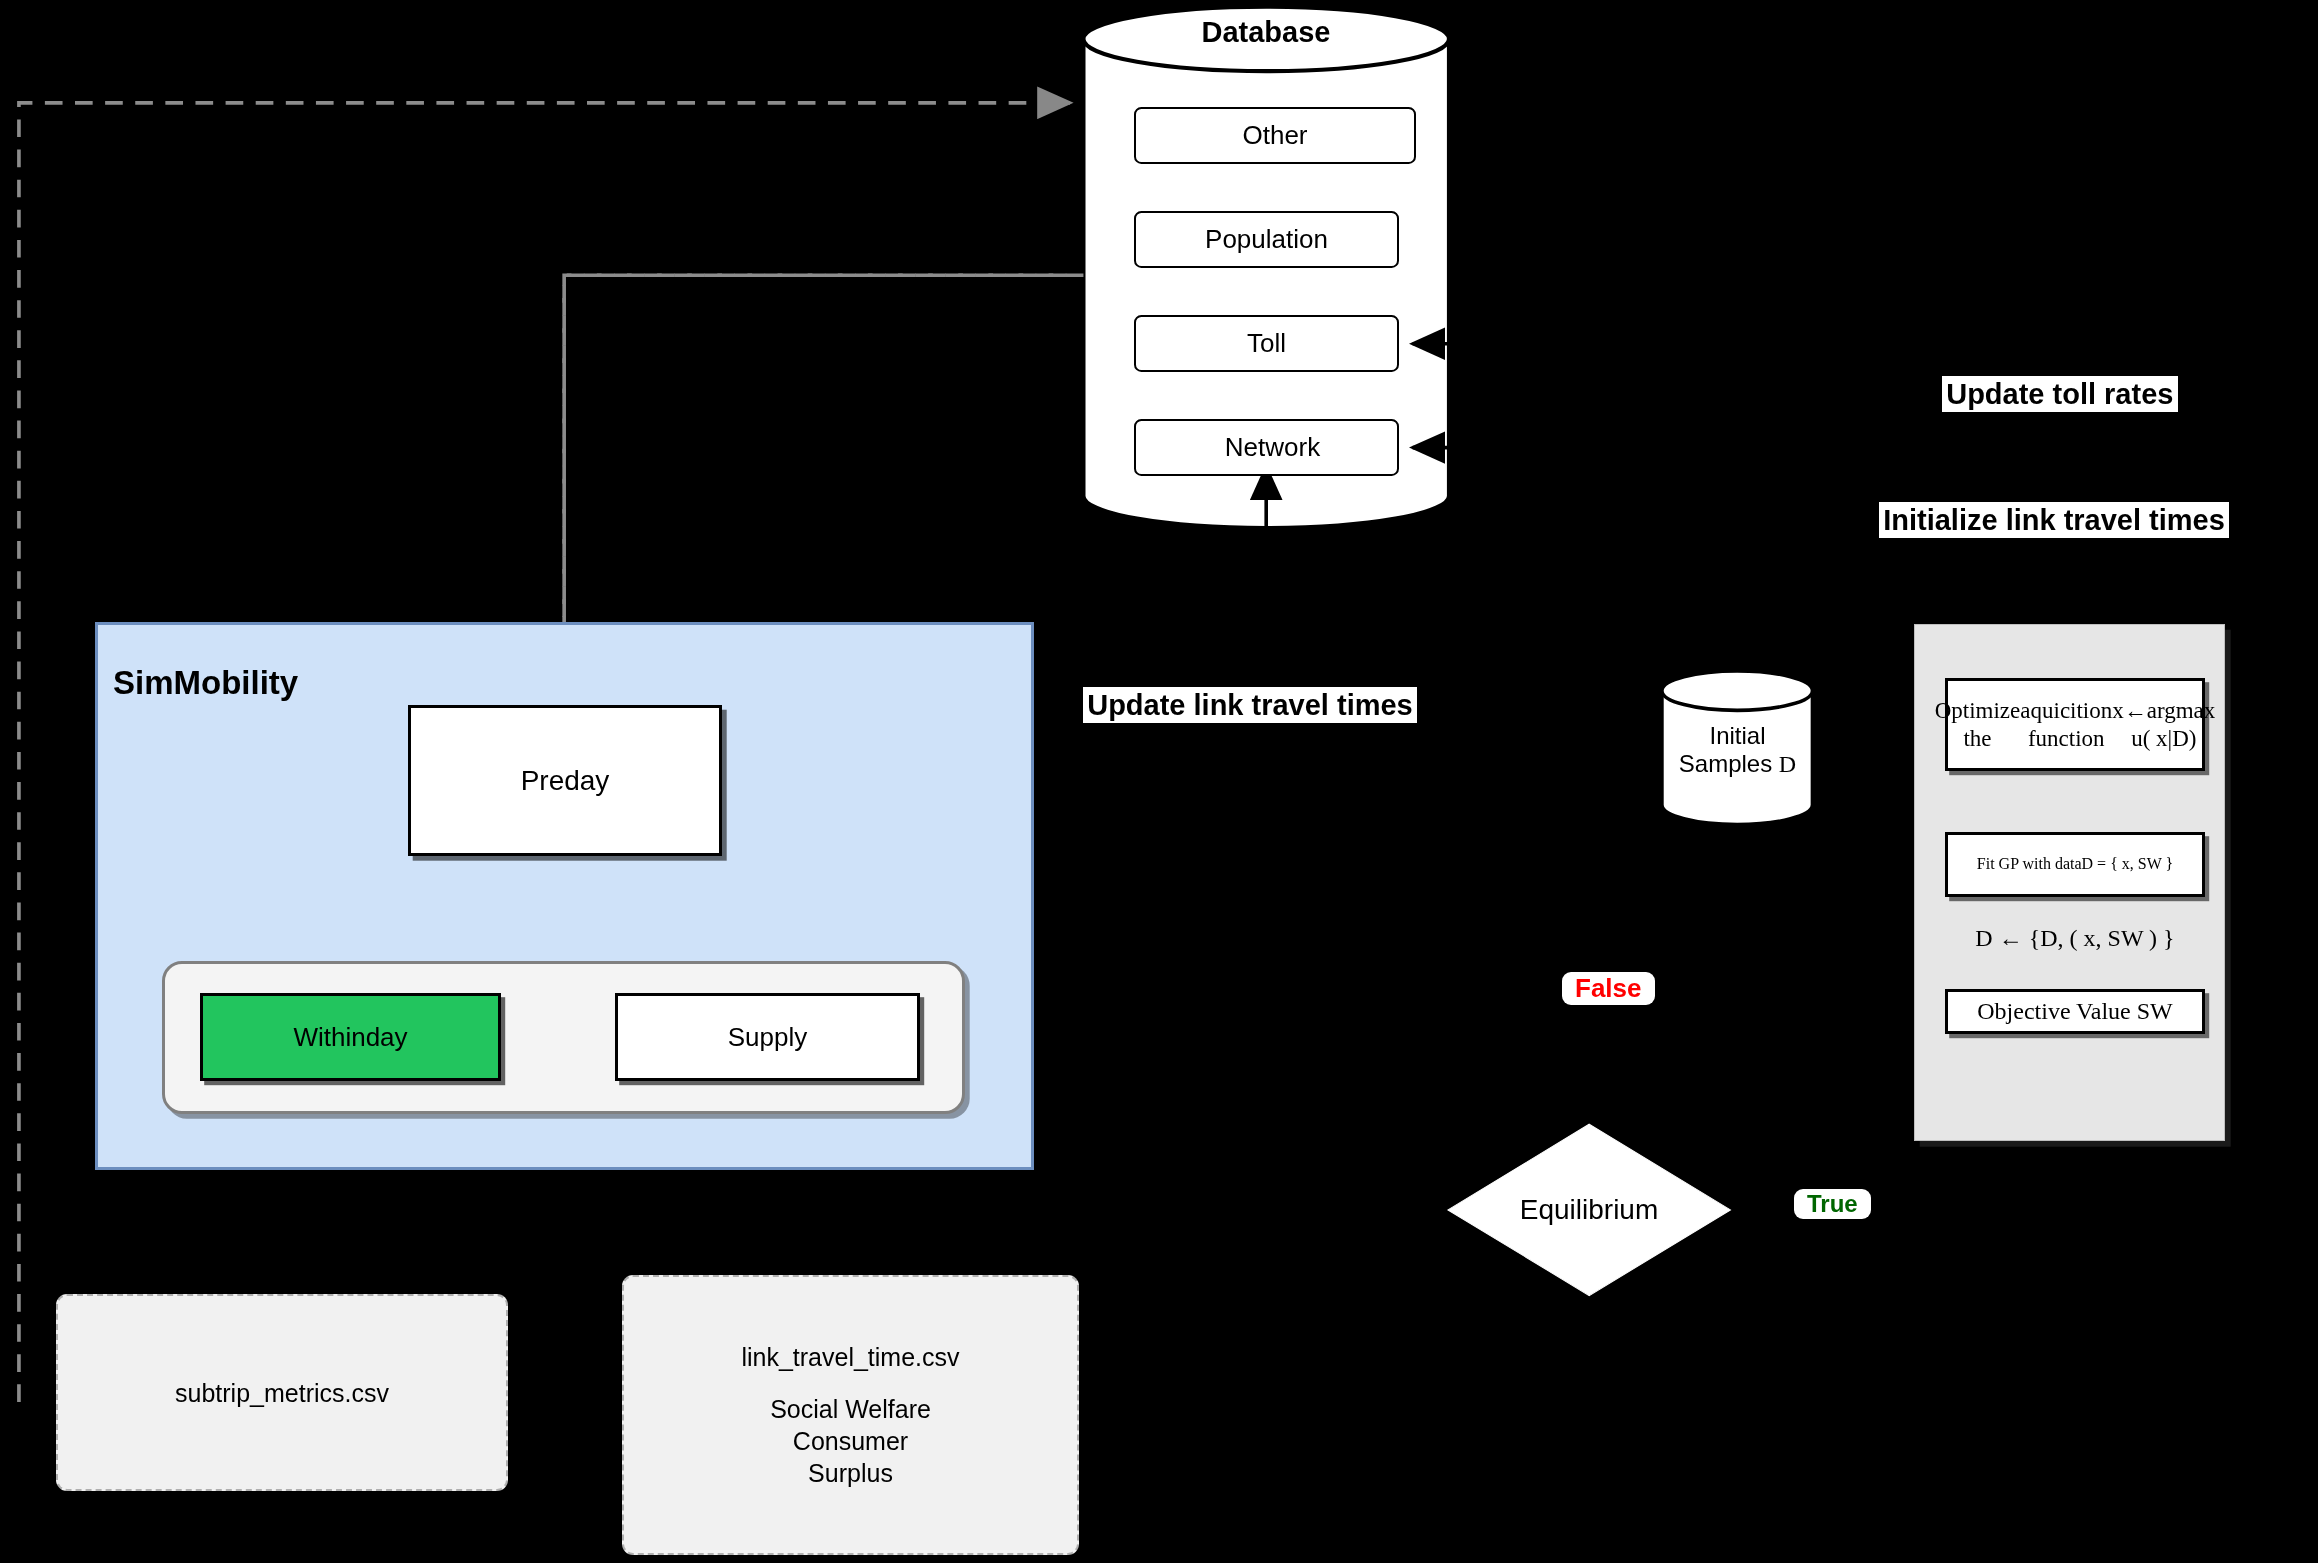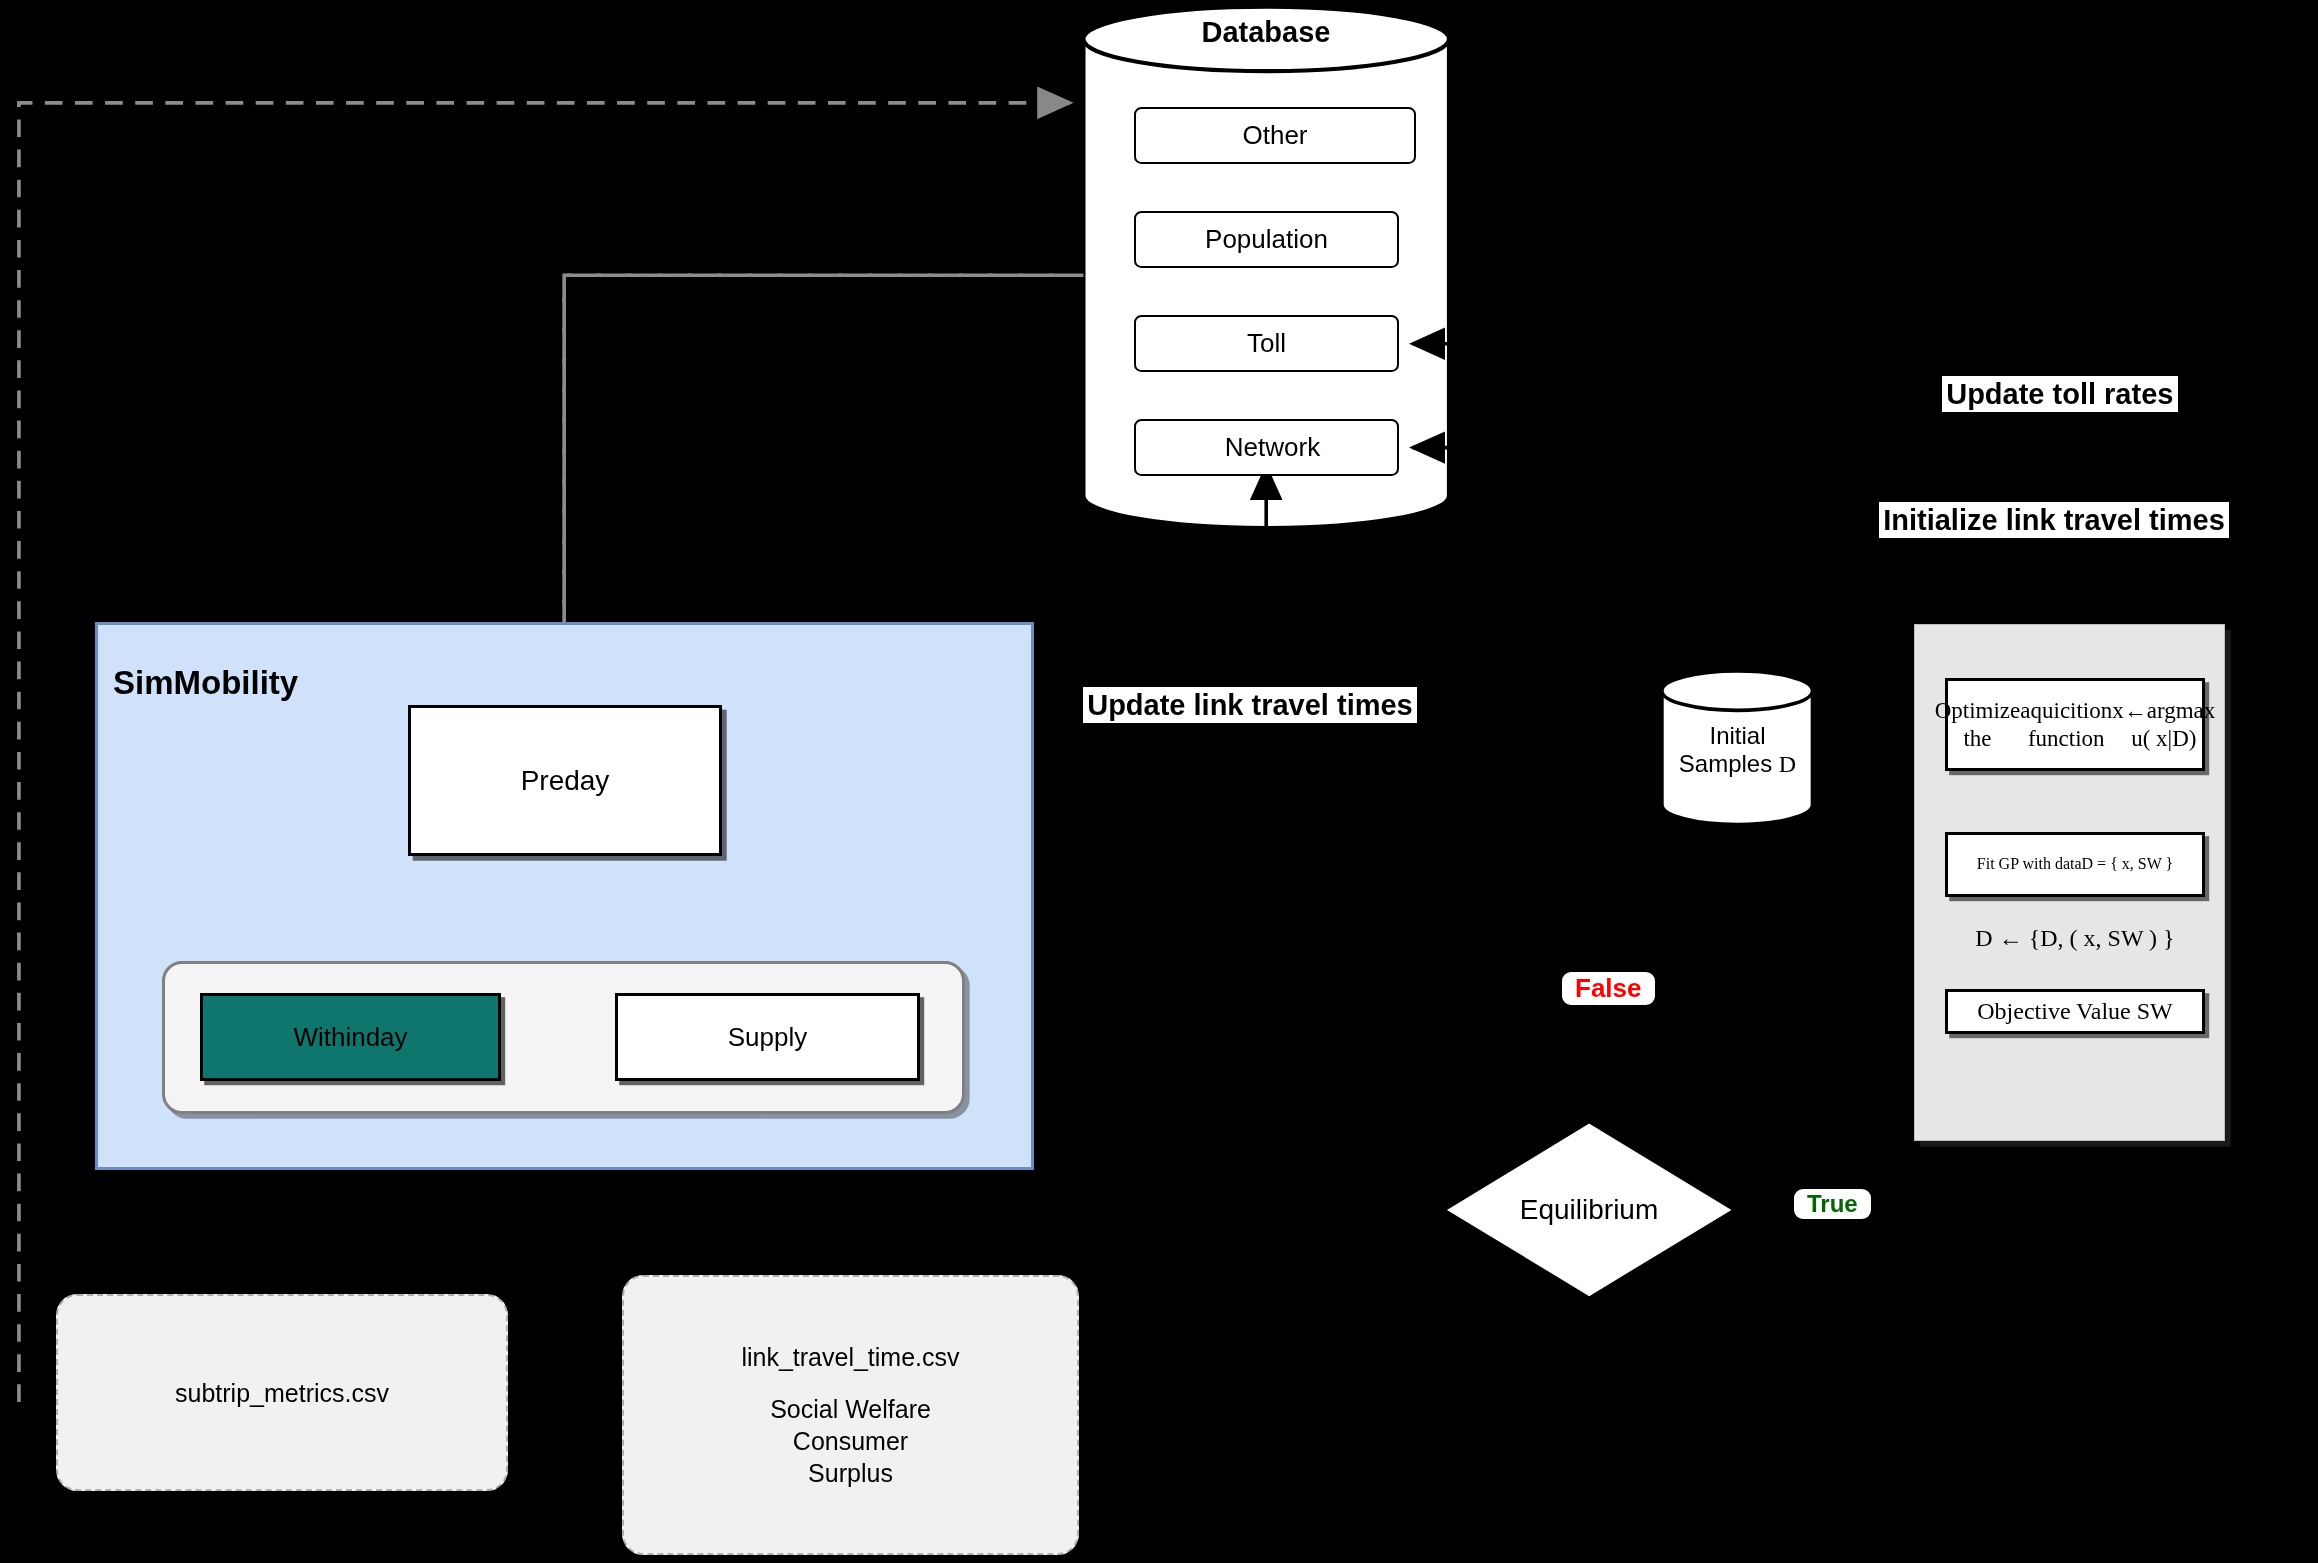--- a/index.html
+++ b/index.html
@@ -38,34 +38,34 @@
     box-shadow:4.7px 4.7px 0 rgba(0,0,0,0.55);
     font-size:28px;color:#000;
   }
   #inner-round{
     left:162px;top:961px;width:803px;height:153px;
     background:#f4f4f4;border:3.1px solid #808080;border-radius:20px;
     box-shadow:4.7px 4.7px 0 rgba(0,0,0,0.35);
   }
   #withinday-box{
     left:200px;top:993px;width:301px;height:88px;
-    background:#0f766e;border:3.1px solid #000;
+    background:#22c55e;border:3.1px solid #000;
     box-shadow:4.2px 4.2px 0 rgba(0,0,0,0.6);
     font-size:26px;color:#000;
   }
   #supply-box{
     left:615px;top:993px;width:305px;height:88px;
     background:#ffffff;border:3.1px solid #000;
     box-shadow:4.2px 4.2px 0 rgba(0,0,0,0.6);
     font-size:26px;color:#000;
   }
 
   
   .csv-box{
-    background:#f1f1f1;border:2.6px dashed #b0b0b0;border-radius:21px;
+    background:#f1f1f1;border:2.6px dashed #b0b0b0;border-radius:11px;
     flex-direction:column;font-size:25px;color:#000;line-height:1.28;
   }
   #subtrip-box{left:56px;top:1294px;width:452px;height:197px;}
   #ltt-box{left:622px;top:1275px;width:457px;height:280px;}
   #ltt-name{margin-bottom:20px;}
   #equil-label{
     left:1448px;top:1189px;width:282px;height:42px;
     font-size:28px;color:#000;
   }
   #init-label{

